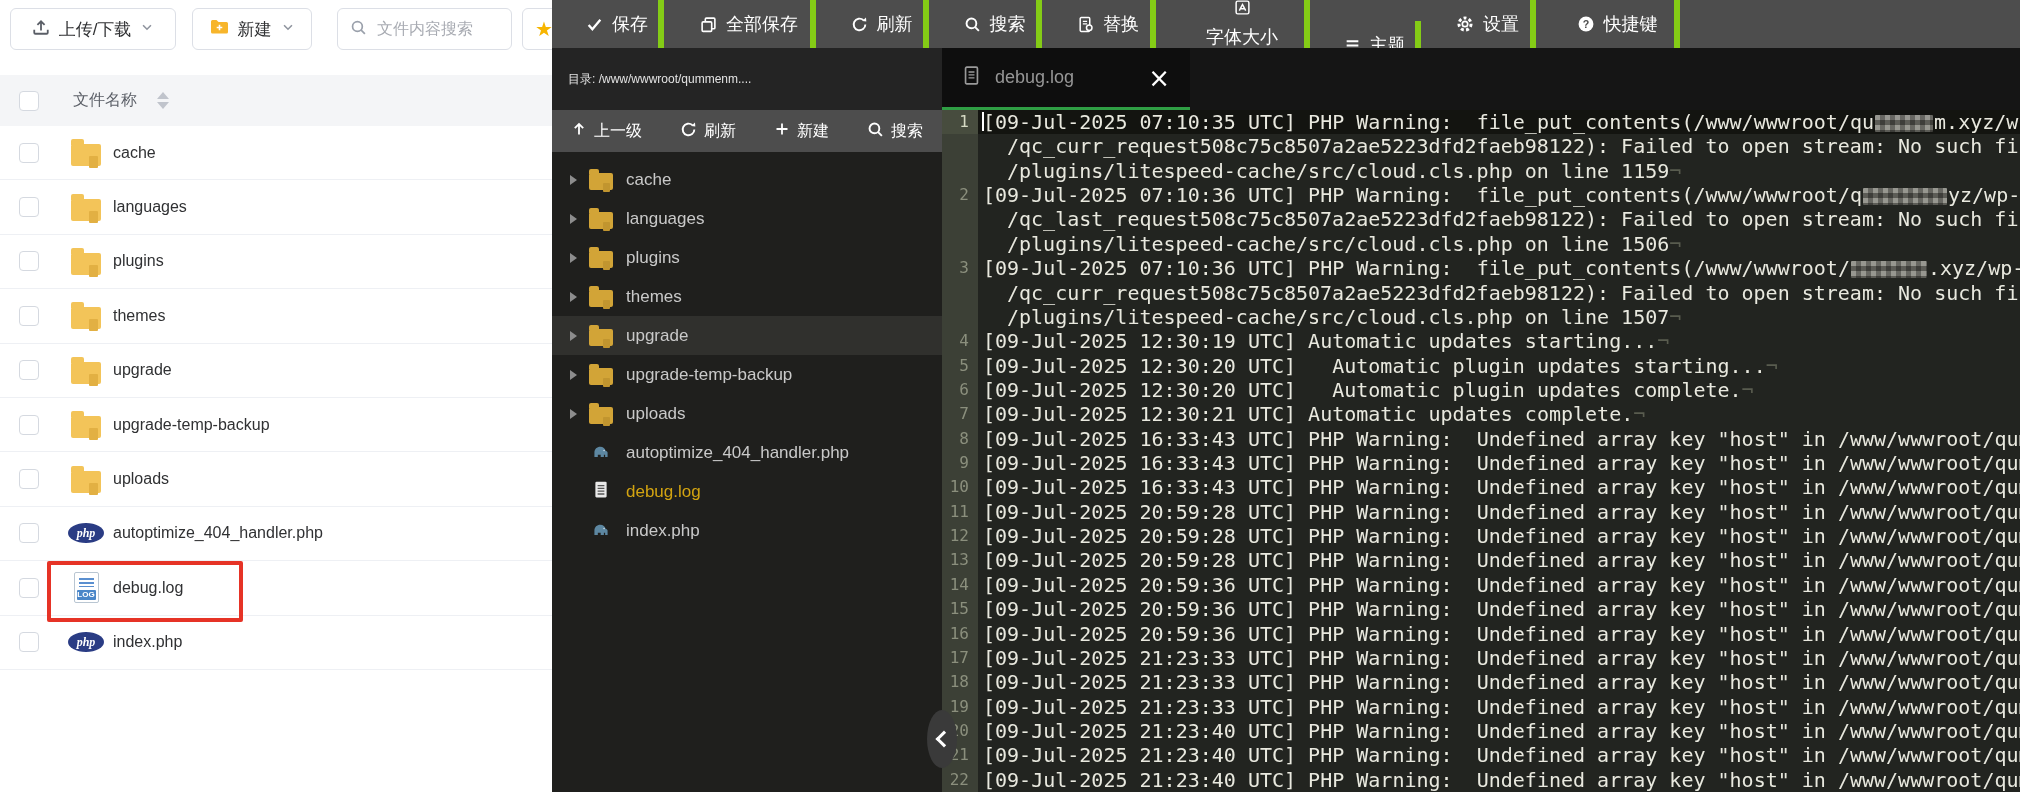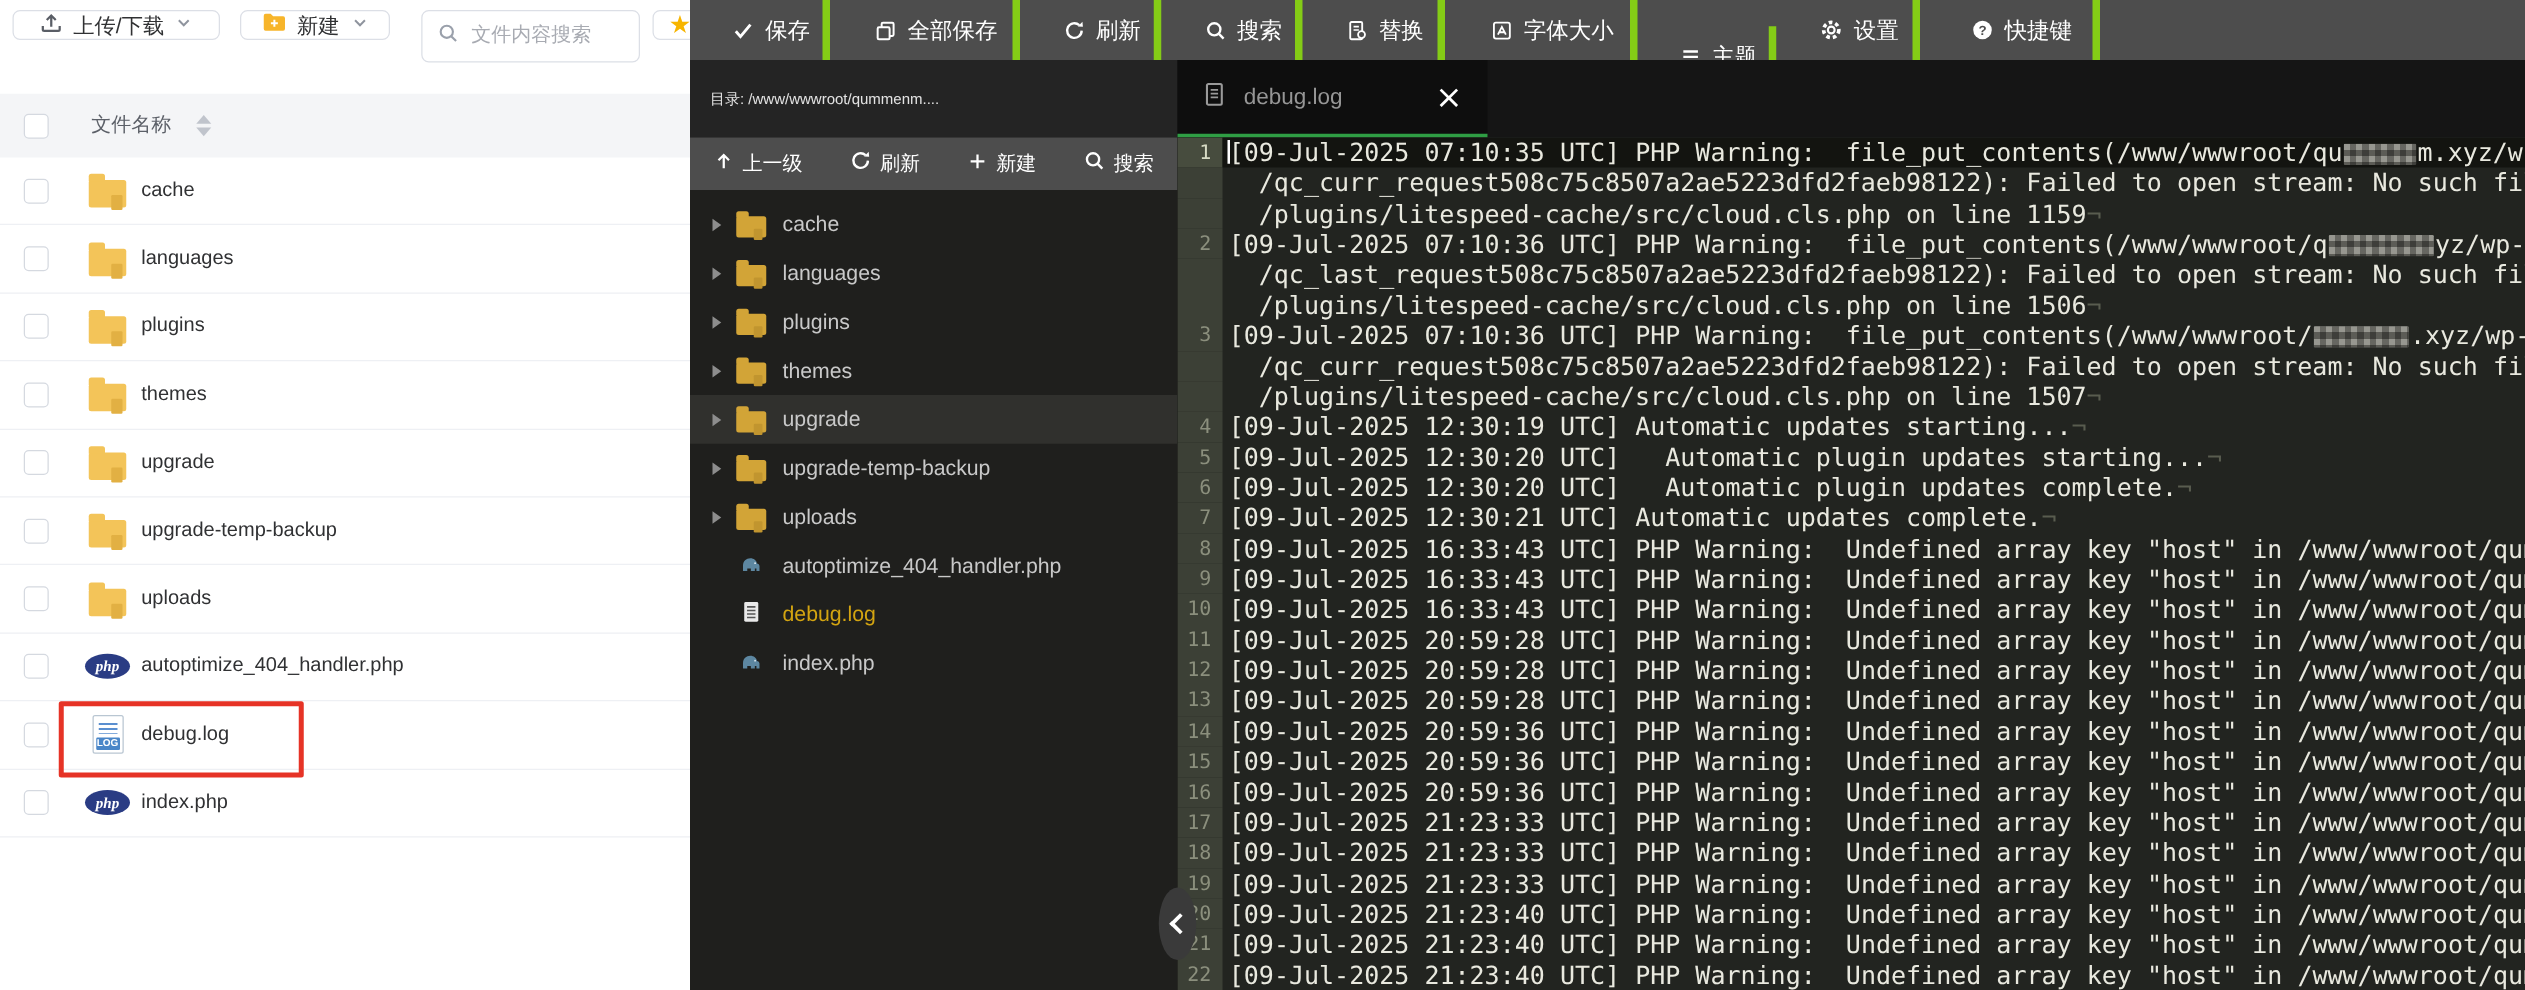--- a/index.html
+++ b/index.html
@@ -1,21 +1,21 @@
 <!DOCTYPE html>
 <html><head>
 <meta charset="utf-8">
 <style>
   html,body{margin:0;padding:0;}
   body{width:2020px;height:792px;position:relative;overflow:hidden;background:#fff;
        font-family:"Liberation Sans","DejaVu Sans",sans-serif;-webkit-font-smoothing:antialiased;}
 
   
   .left-panel{position:absolute;left:0;top:0;width:552px;height:792px;background:#fff;overflow:hidden;}
-  .lp-btn{position:absolute;top:8px;height:24px;border:1px solid #dcdfe6;border-radius:6px;background:#fff;
+  .lp-btn{position:absolute;top:8px;height:42px;border:1px solid #dcdfe6;border-radius:6px;background:#fff;
           display:flex;align-items:center;justify-content:center;gap:9px;font-size:17px;color:#303133;cursor:pointer;box-sizing:border-box;}
   .btn-upload{left:10px;width:166px;}
   .btn-new{left:192px;width:120px;}
   .search-box{position:absolute;top:8px;left:337px;width:175px;height:42px;border:1px solid #dcdfe6;border-radius:6px;
           background:#fff;display:flex;align-items:center;gap:8px;padding:0 12px;box-sizing:border-box;}
   .search-box input{border:none;outline:none;font-size:16px;color:#303133;width:118px;background:transparent;}
   .search-box input::placeholder{color:#a8abb2;}
   .btn-star{left:522px;width:70px;justify-content:flex-start;padding-left:12px;}
   .star-glyph{color:#f7b500;font-size:20px;line-height:1;}
 
@@ -262,21 +262,21 @@
       <div class="ed-btn" style="width: 114px;">
         <span class="icon">
           <svg width="17" height="17" viewBox="0 0 16 16">
             <rect x="3" y="1.5" width="9" height="13" rx="1" fill="none" stroke="#fff" stroke-width="1.4"></rect>
             <path d="M5.5 5h4M5.5 7.5h4" stroke="#fff" stroke-width="1.2"></path>
             <circle cx="11.5" cy="11" r="2.6" fill="#4d4d4d" stroke="#fff" stroke-width="1.4"></circle>
           </svg>
         </span>
         <span>替换</span>
       </div>
-      <div class="ed-btn" style="width: 154px;">
+      <div class="ed-btn" style="width: 154px; flex-direction: column;">
         <span class="icon">
           <svg width="17" height="17" viewBox="0 0 16 16" fill="none" stroke="#fff" stroke-width="1.4">
             <rect x="2" y="2" width="12" height="12" rx="1.5"></rect>
             <path d="M5 11 8 5.2 11 11M6.2 9.2h3.6"></path>
           </svg>
         </span>
         <span>字体大小</span>
       </div>
       <div class="ed-btn" style="width: 111px; margin-top: 21px;">
         <span class="icon">

